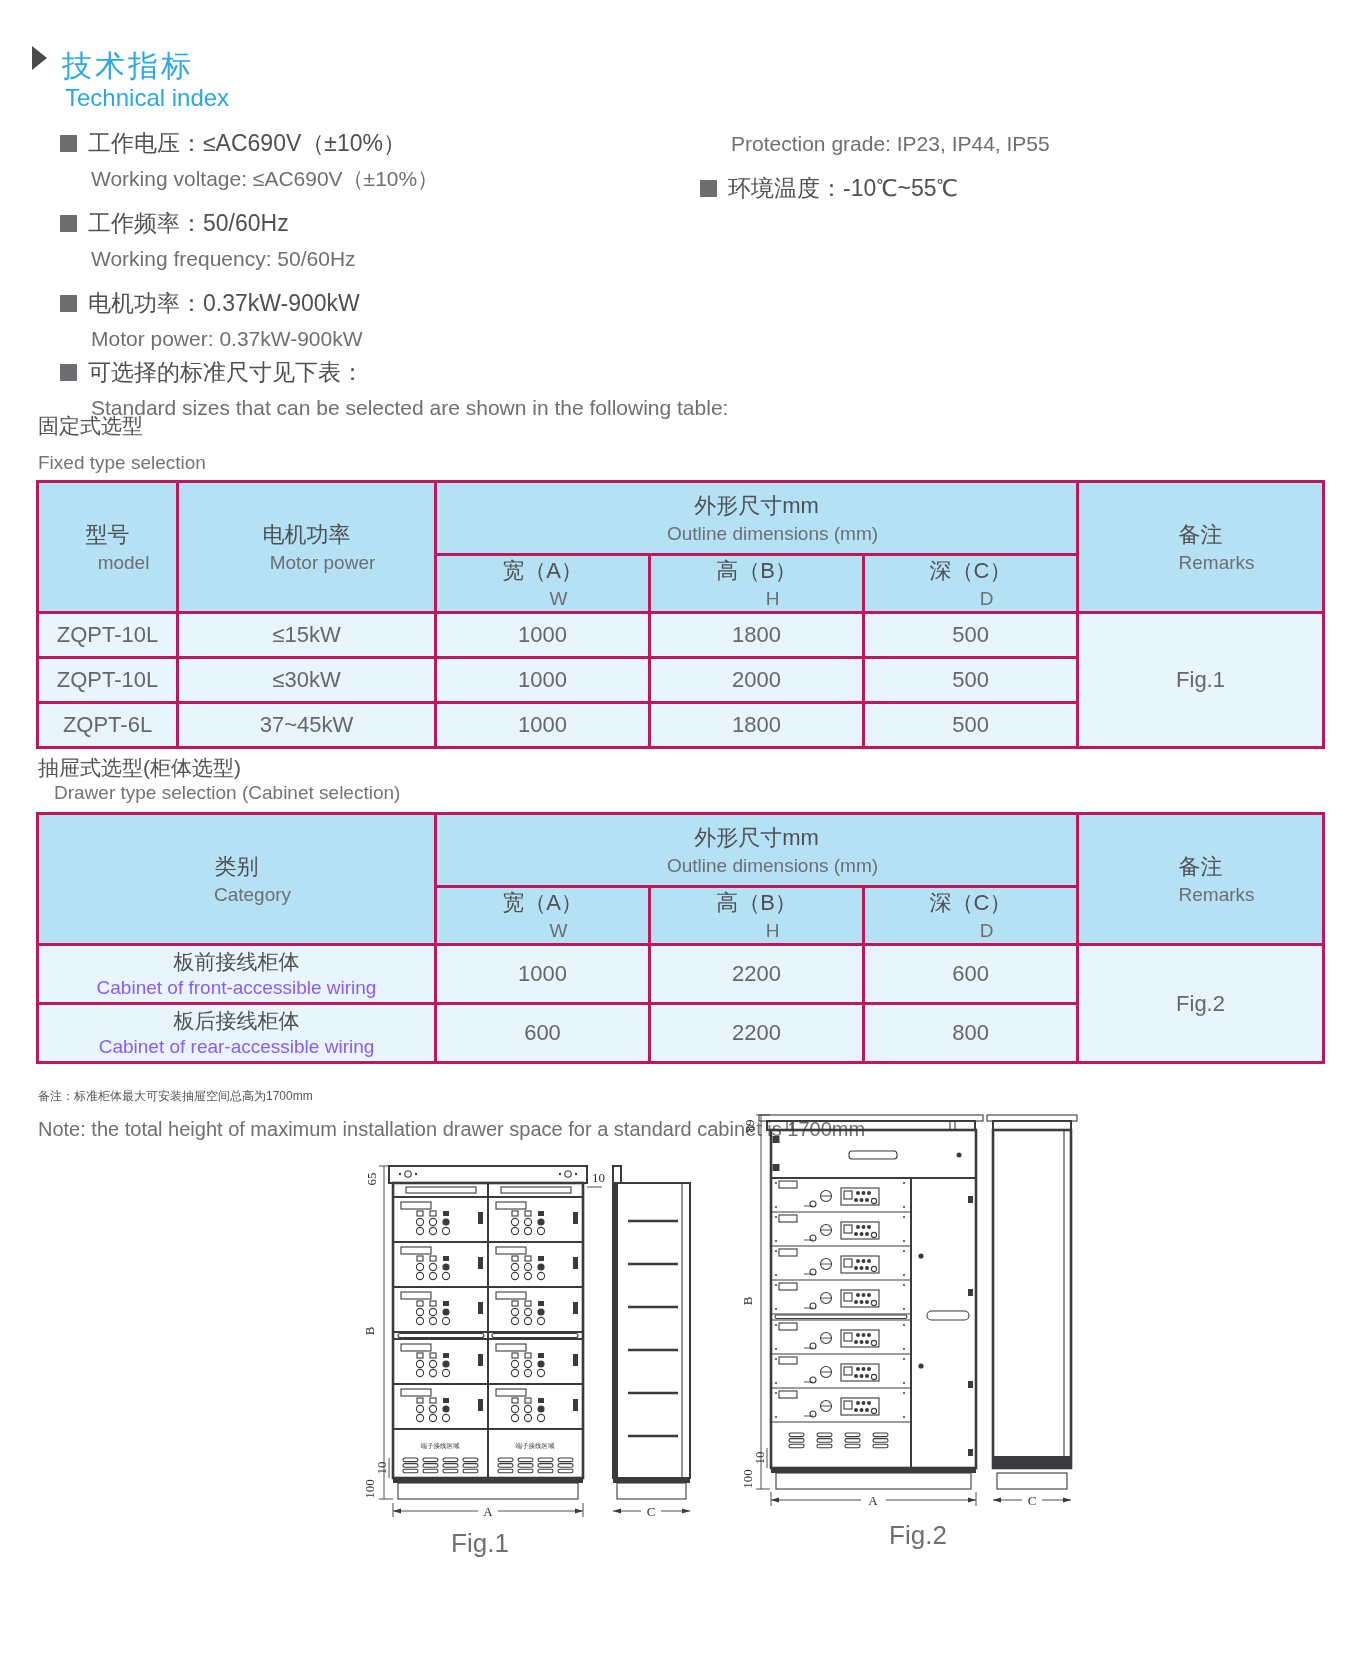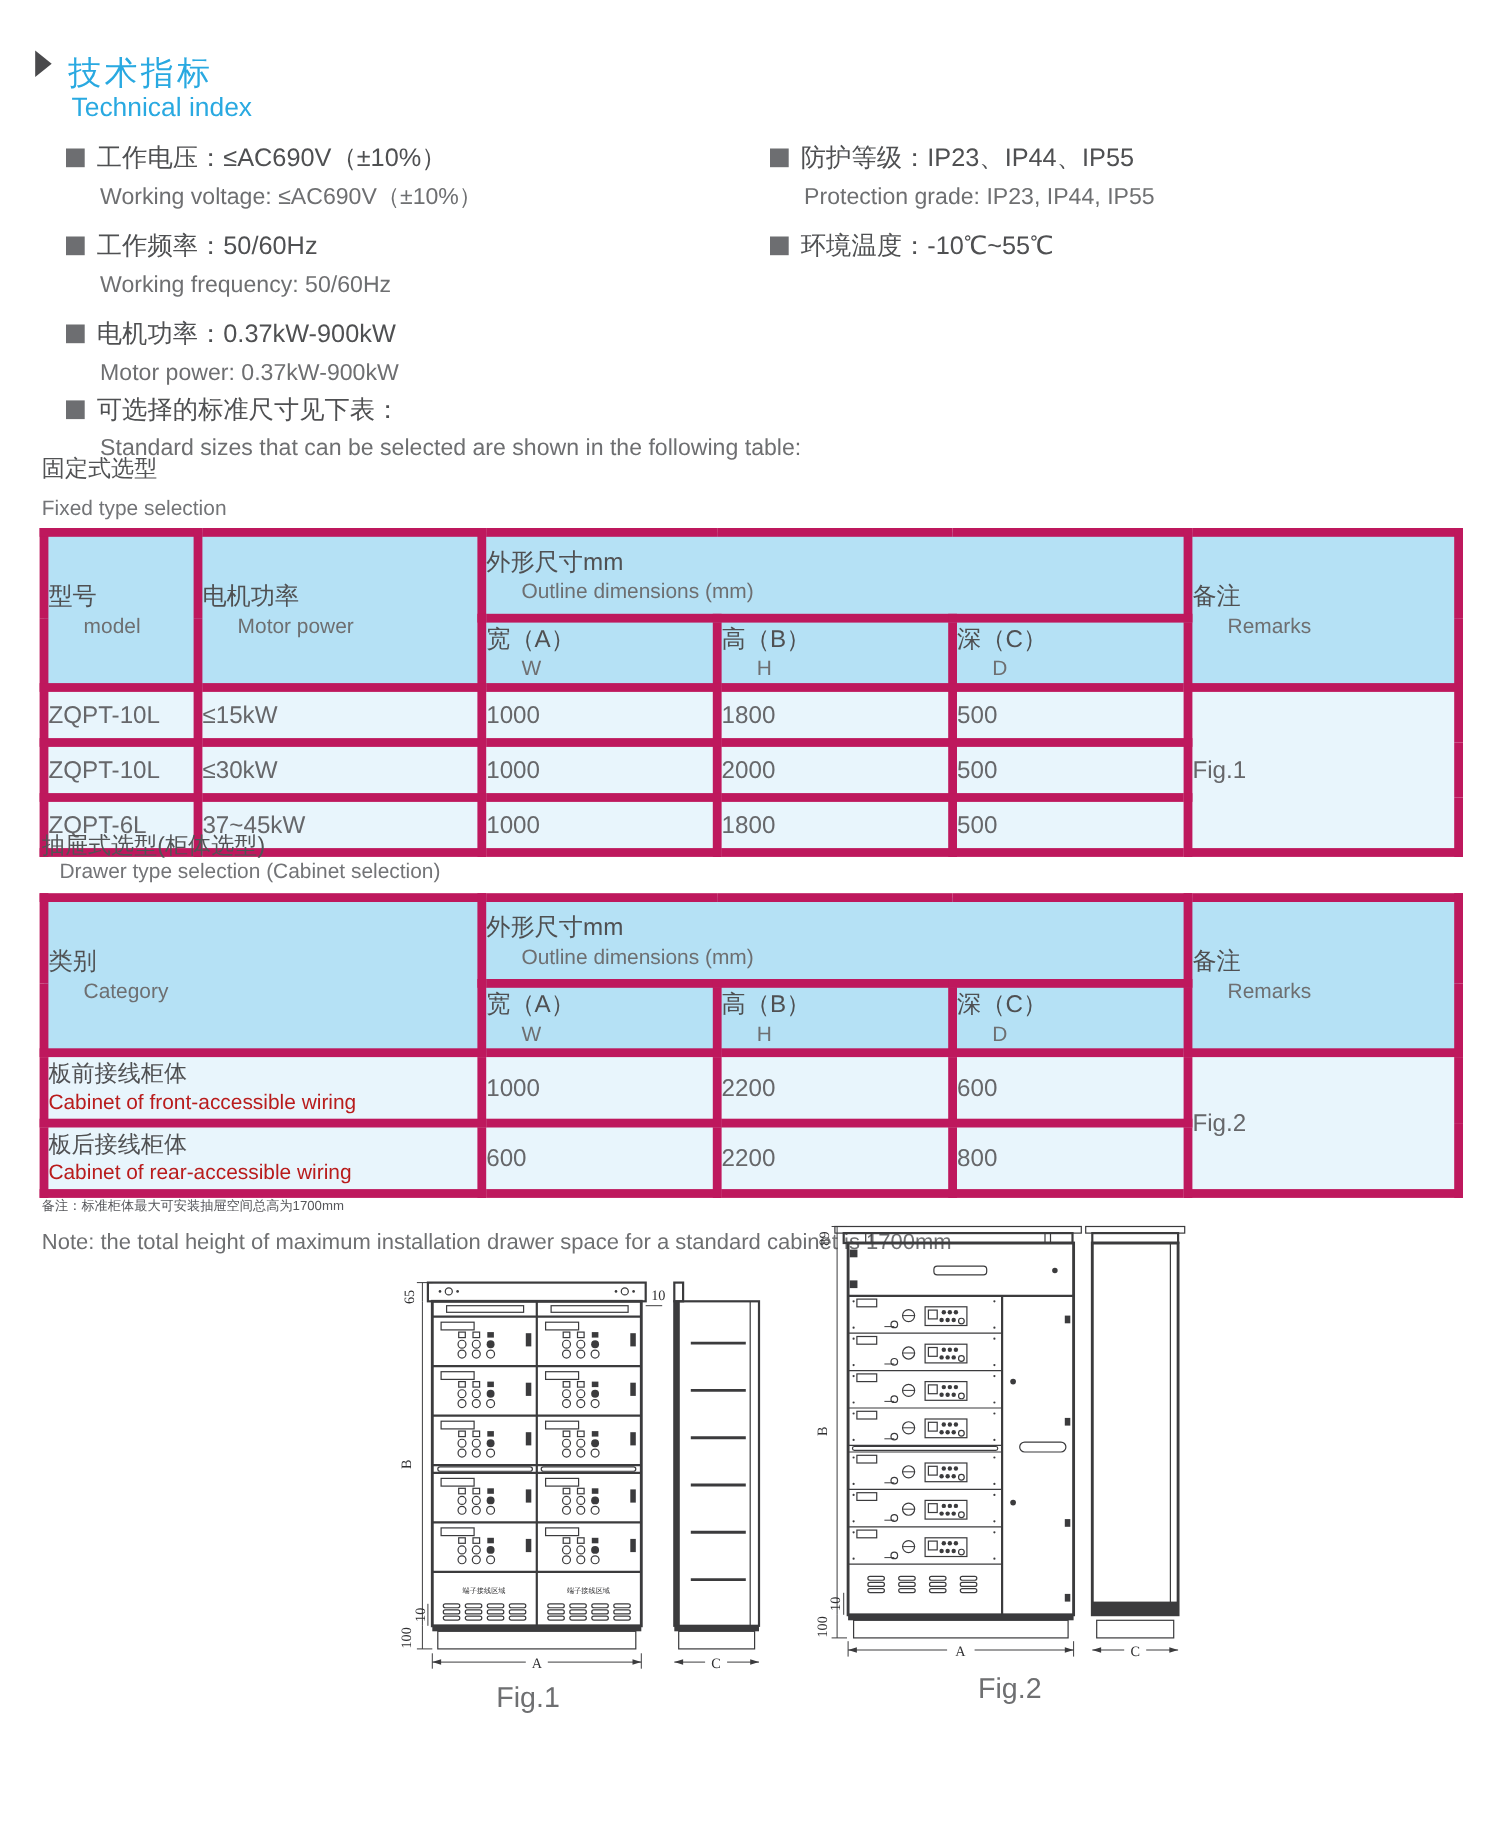--- a/index.html
+++ b/index.html
@@ -13,28 +13,28 @@
   .spec-col{position:absolute;top:126px;}
   .spec{margin-bottom:10px;}
   .spec .cn{font-size:23px;line-height:35px;color:#4F5052;white-space:nowrap;}
   .spec .en{font-size:21px;line-height:35px;color:#6E6F71;padding-left:31px;white-space:nowrap;}
   .bullet{display:inline-block;width:17px;height:17px;background:#6D6E71;margin-right:11px;vertical-align:-1px;}
   
   .sec-cn{font-size:21px;color:#525355;}
   .sec-en{font-size:19px;color:#737477;}
   
   table.spec-table{border-collapse:collapse;table-layout:fixed;width:1286px;}
-  table.spec-table td{border:8px solid #be185d;text-align:left;vertical-align:middle;padding:0;}
+  table.spec-table td{border:3px solid #be185d;text-align:center;vertical-align:middle;padding:0;}
   td.hd{background:#B5E1F5;}
   td.dt{background:#E8F5FC;}
   .hcn{font-size:22px;color:#4F5052;line-height:30px;}
   .hen{font-size:19px;color:#6E6F71;line-height:25px;padding-left:32px;}
   .dval{font-size:22px;color:#66676A;}
   .dcn{font-size:21px;color:#4F5052;line-height:28px;}
-  .den{font-size:19px;color:#b91c1c;line-height:24px;}
+  .den{font-size:19px;color:#8b5cf6;line-height:24px;}
   tr.h1 td{height:70px;}
   tr.h2 td{height:50px;}
   tr.d1 td{height:42px;}
   tr.d2 td{height:56px;}
   
   .note-cn{position:absolute;left:38px;top:1088px;font-size:12px;color:#55565A;}
   .note-en{position:absolute;left:38px;top:1118px;font-size:20px;color:#6E6F71;}
   
   .ln{fill:none;stroke:#3B3B3D;stroke-width:1.1px;}
   .lnt{fill:none;stroke:#3B3B3D;stroke-width:2.6px;}
@@ -62,21 +62,20 @@
     <div class="en">Working frequency: 50/60Hz</div>
   </div>
   <div class="spec">
     <div class="cn"><span class="bullet"></span><span>电机功率：0.37kW-900kW</span></div>
     <div class="en">Motor power: 0.37kW-900kW</div>
   </div>
 </div>
 
 <div class="spec-col" style="left:700px;">
   <div class="spec">
-    <div class="cn"><span class="bullet"></span><span>防护等级：IP23、IP44、IP55</span></div>
     <div class="en">Protection grade: IP23, IP44, IP55</div>
   </div>
   <div class="spec">
     <div class="cn"><span class="bullet"></span><span>环境温度：-10℃~55℃</span></div>
   </div>
 </div>
 
 <div class="abs" style="left:60px;top:355px;">
   <div class="spec">
     <div class="cn"><span class="bullet"></span><span>可选择的标准尺寸见下表：</span></div>

